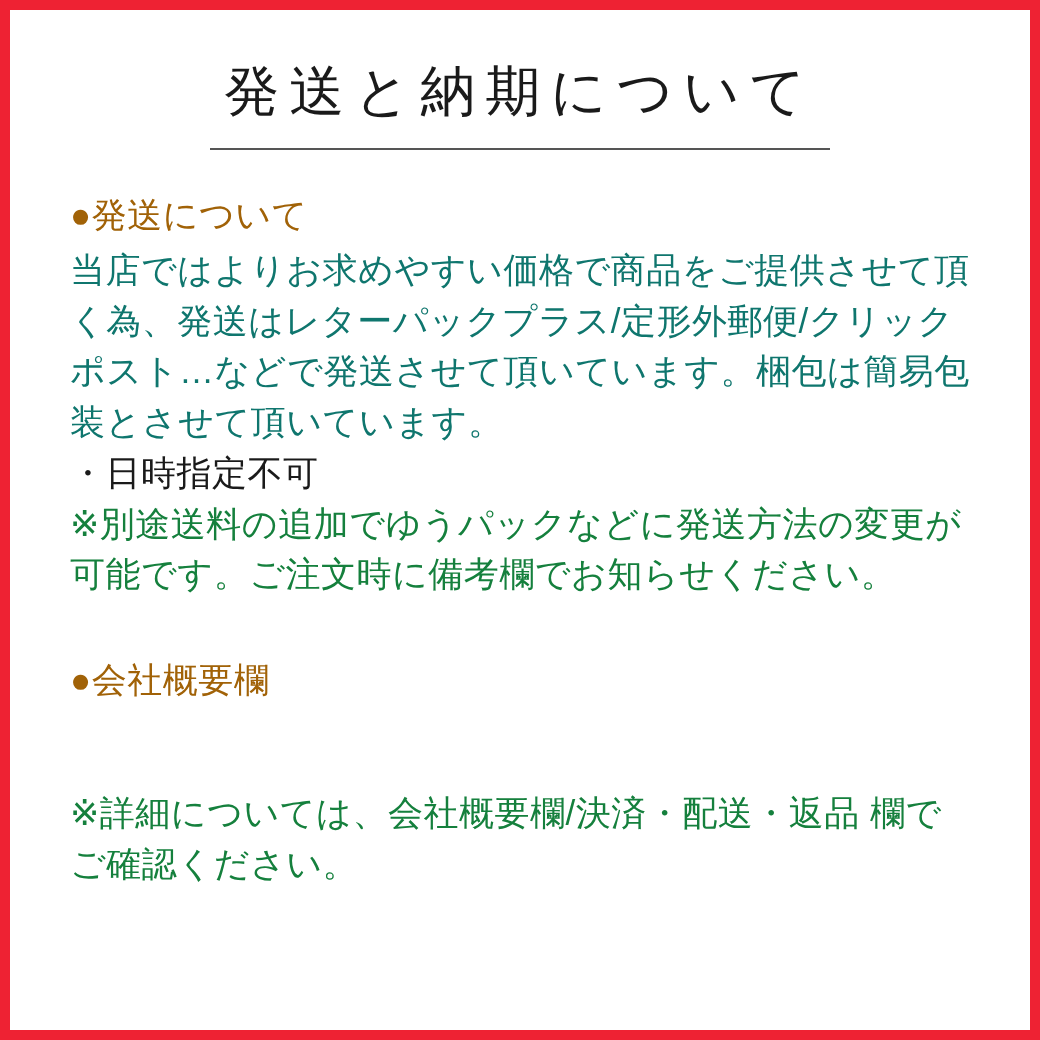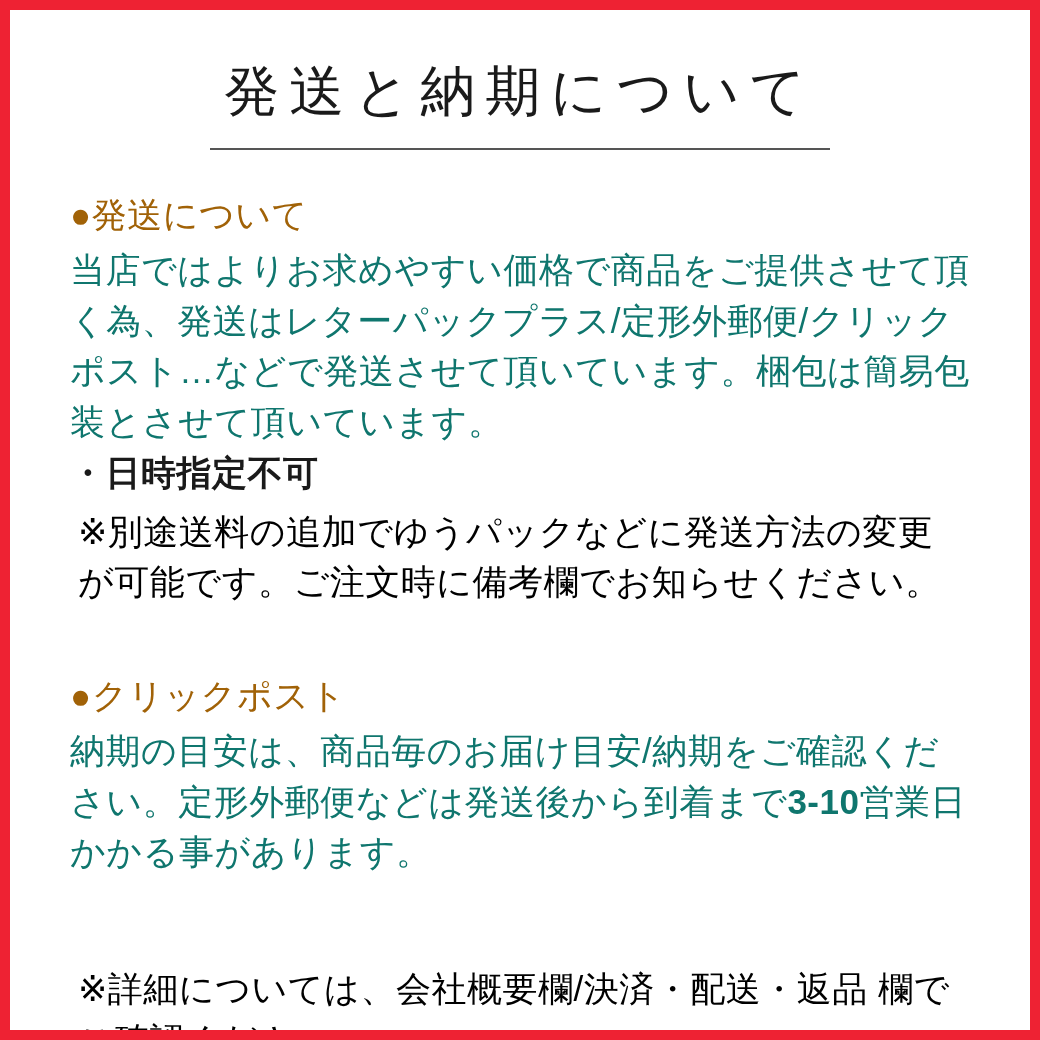--- a/index.html
+++ b/index.html
@@ -53,25 +53,24 @@
     color: #a16207;
     margin: 0 0 4px 0;
   }
   .para {
     margin: 0;
     color: #0f766e;
   }
   .bullet {
     margin: 0;
     color: #1a1a1a;
-    font-weight: bold;
   }
   .red {
-    color: #000000;
-    margin: 8px;
+    color: #15803d;
+    margin: 0;
   }
   .gap-lg { height: 55px; }
   .gap-xl { height: 78px; }
   b { font-weight: bold; }
 </style>
 </head>
 <body>
 
 <div class="page">
   <div class="inner">
@@ -81,22 +80,21 @@
 
     <div class="body">
 
       <div class="heading">●発送について</div>
       <p class="para">当店ではよりお求めやすい価格で商品をご提供させて頂く為、発送はレターパックプラス/定形外郵便/クリックポスト…などで発送させて頂いています。梱包は簡易包装とさせて頂いています。</p>
       <p class="bullet">・日時指定不可</p>
       <p class="red">※別途送料の追加でゆうパックなどに発送方法の変更が可能です。ご注文時に備考欄でお知らせください。</p>
 
       <div class="gap-lg"></div>
 
-      <div class="heading">●クリックポスト</div>
-      <p class="para"><span>納期の目安は、商品毎のお届け目安/納期をご確認ください。定形外郵便などは発送後から到着まで</span><b>3-10</b><span>営業日かかる事があります。</span></p>
+      <div class="heading">●会社概要欄</div>
 
       <div class="gap-xl"></div>
 
       <p class="red">※詳細については、会社概要欄/決済・配送・返品 欄でご確認ください。</p>
 
     </div>
   </div>
 </div>
 
 </body></html>

